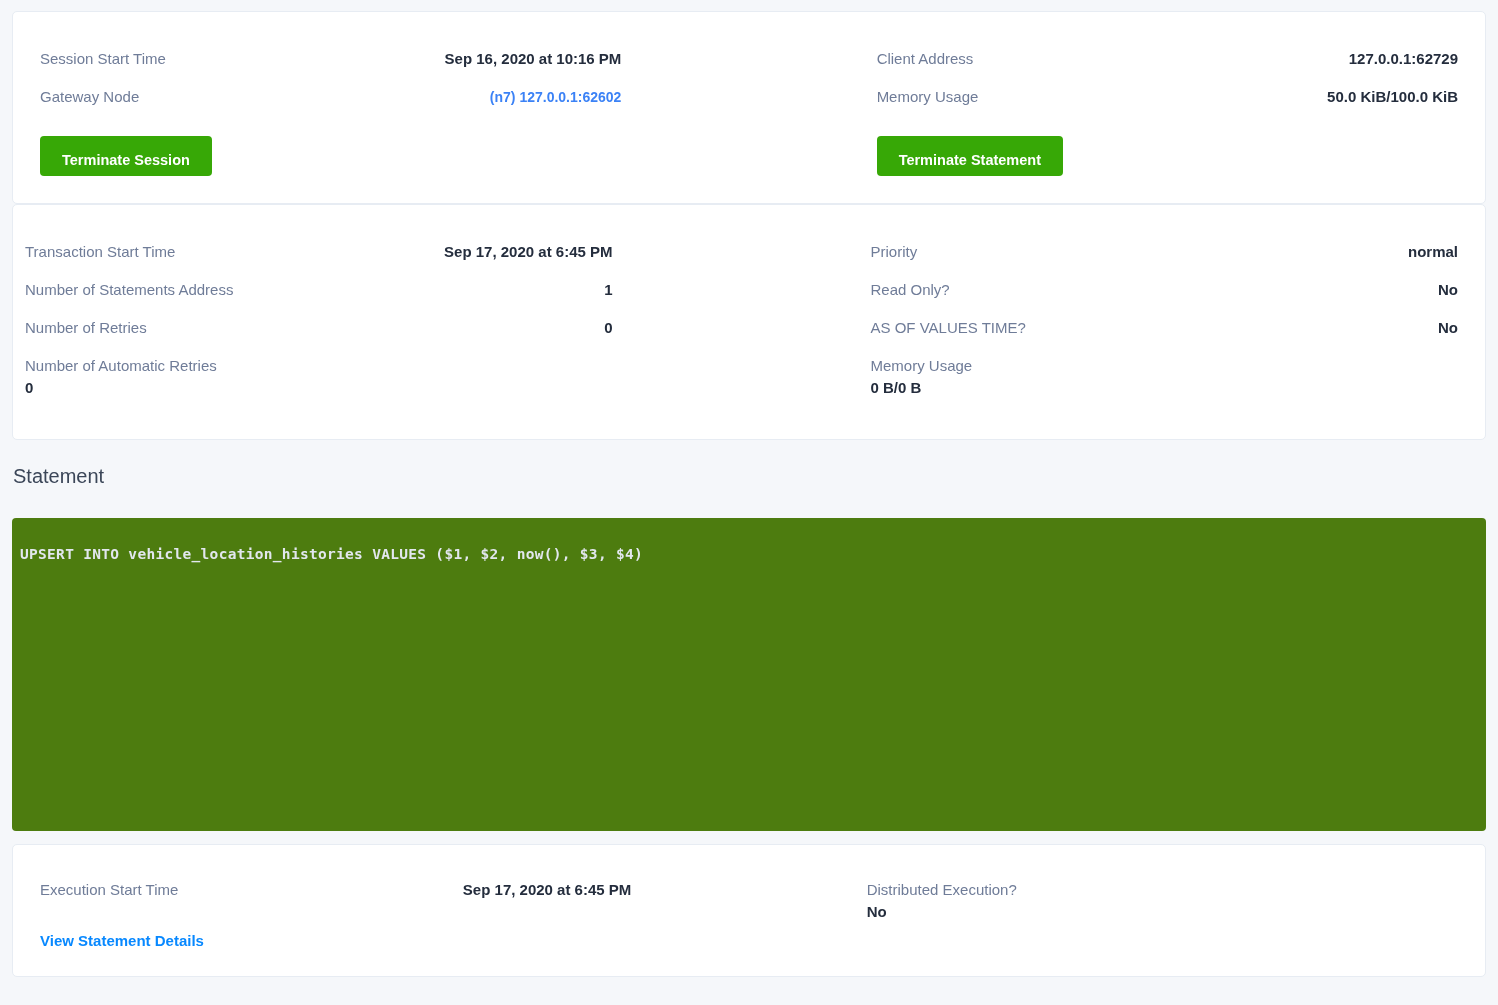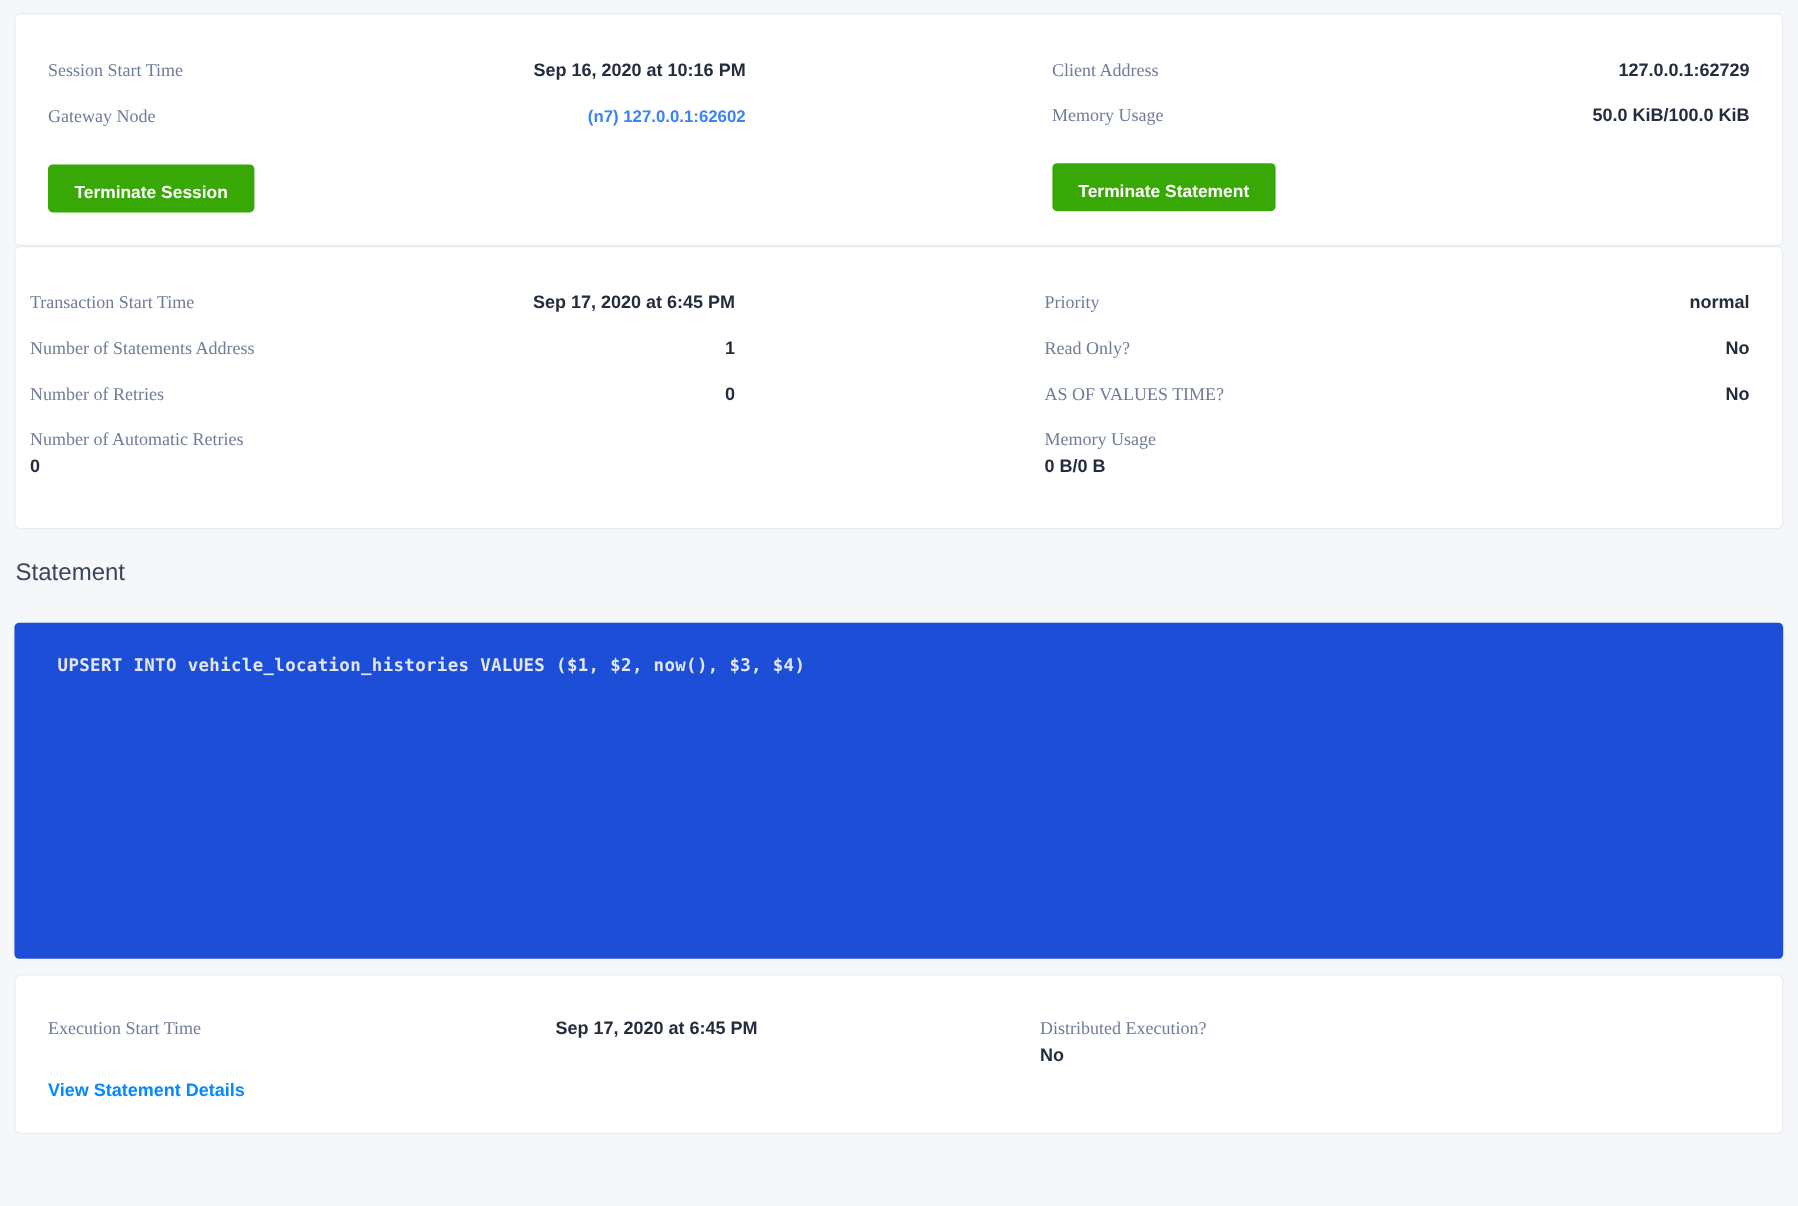--- a/index.html
+++ b/index.html
@@ -25,21 +25,21 @@
   .card.exec .card-col { width: 41.7%; }
 
   .row {
     display: flex;
     justify-content: space-between;
     align-items: baseline;
     line-height: 22px;
     margin-bottom: 16px;
   }
   .row:last-child { margin-bottom: 0; flex-direction: column; }
-  .label { color: #6f7c98; font-size: 15px; font-family: Liberation Serif, serif; }
+  .label { color: #6f7c98; font-size: 15px; }
   .value { color: #242d3d; font-size: 15px; font-weight: bold; white-space: nowrap; }
   a.value-link { color: #3b82f6; text-decoration: none; font-size: 14px; font-weight: bold; text-align: right; white-space: nowrap; cursor: pointer; }
 
   .btn {
     margin-top: 12px;
     align-self: flex-start;
     background: #37a806;
     color: #ffffff;
     font-family: inherit;
     font-weight: bold;
@@ -55,24 +55,24 @@
     font-size: 20px;
     font-weight: 500;
     color: #3b4658;
     line-height: 23px;
     margin: 25px 0 30px 1px;
   }
 
   .card.txn { padding-bottom: 40px; padding-left: 12px; }
 
   .sql-box {
-    background: #1d4ed8;
+    background: #4d7c0f;
     border-radius: 4px;
-    height: 280px;
-    padding: 27px 36px;
+    height: 313px;
+    padding: 27px 8px;
     margin-bottom: 13px;
   }
   .sql-box code {
     font-family: "DejaVu Sans Mono", "Liberation Mono", monospace;
     font-weight: bold;
     font-size: 14.5px;
     letter-spacing: 0.3px;
     color: #e2e7ee;
     white-space: pre;
   }

